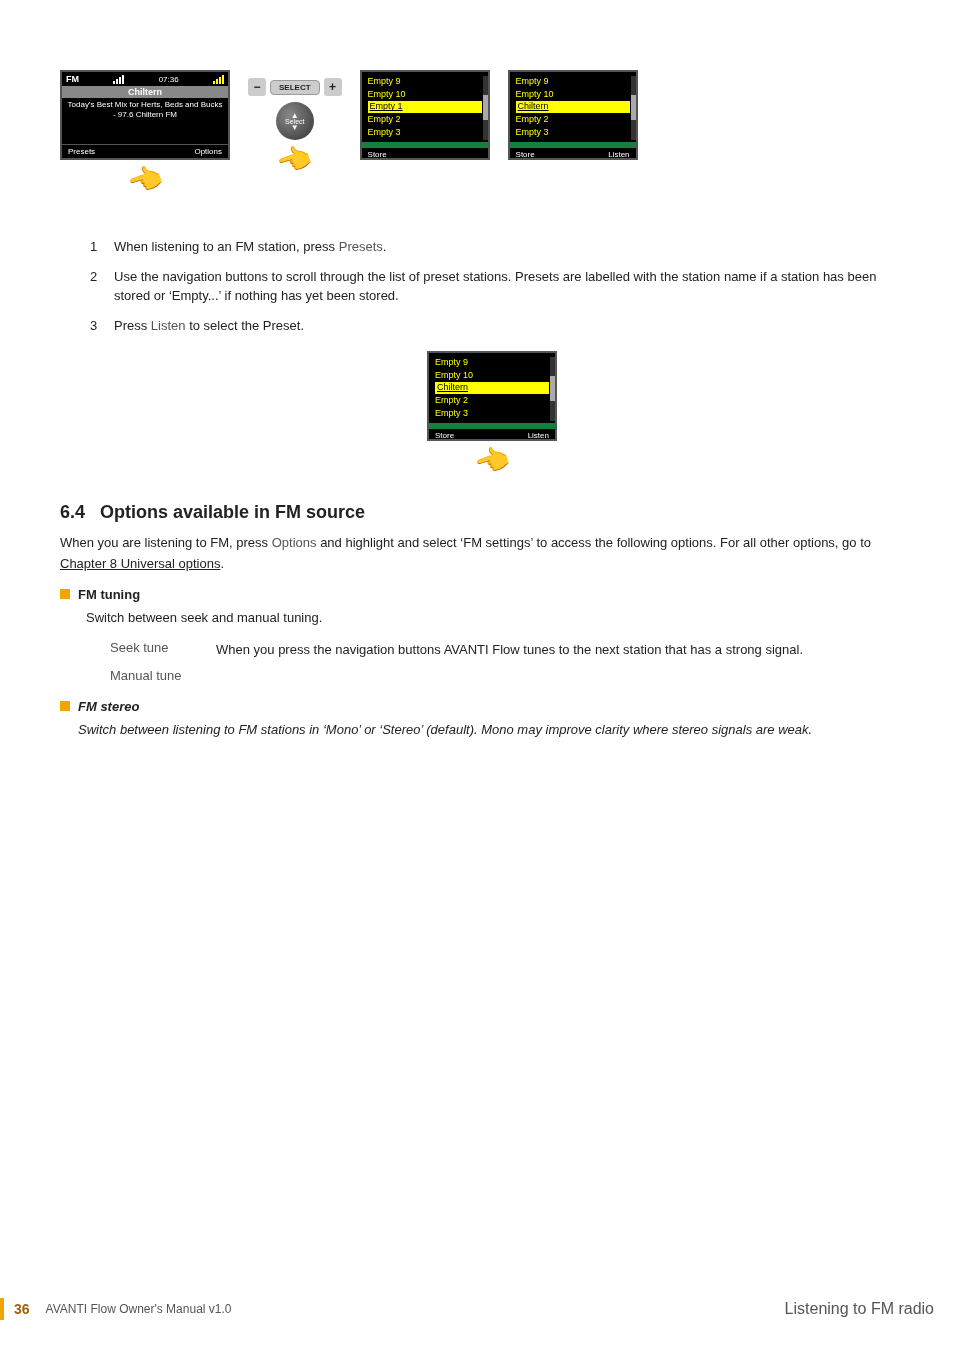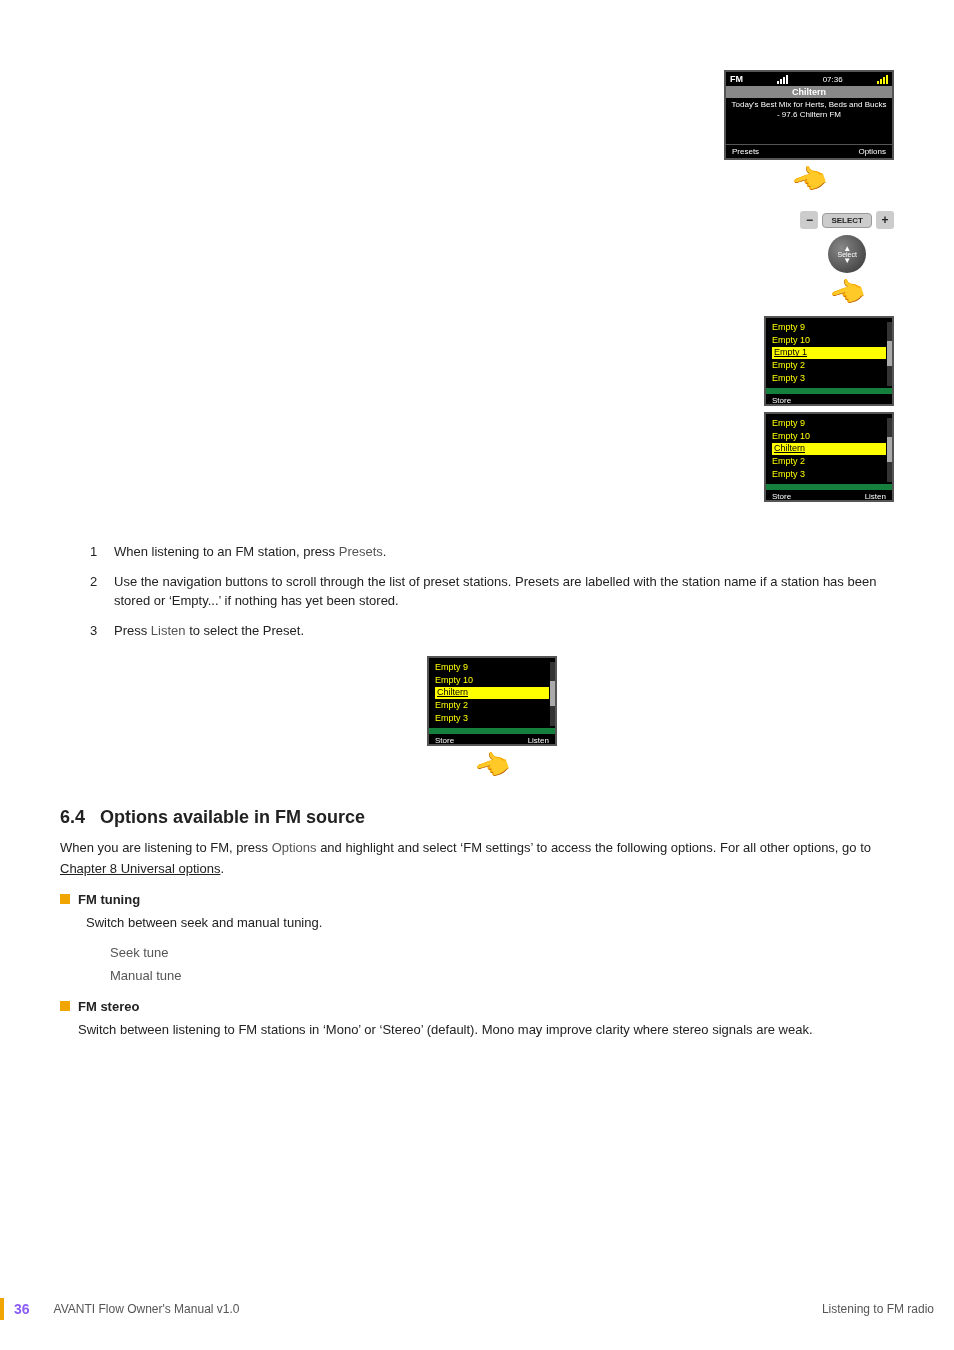--- a/index.html
+++ b/index.html
@@ -13,23 +13,23 @@
       position: relative;
     }
 
     .page-container {
       padding: 40px 60px 60px 60px;
     }
 
     
     .diagrams-row {
       display: flex;
-      flex-direction: column;
-      align-items: flex-end;
-      gap: 6px;
+      flex-direction: row;
+      align-items: flex-start;
+      gap: 18px;
       margin-top: 30px;
       margin-bottom: 40px;
     }
 
     .diagram-item {
       display: flex;
       flex-direction: column;
       align-items: center;
     }
 
@@ -323,31 +323,31 @@
     .page-num-bar {
       background: #f0a500;
       width: 4px;
       height: 22px;
       margin-right: 10px;
     }
 
     .footer-page-num {
       font-size: 14px;
       font-weight: bold;
-      color: #8b5cf6;
-      margin-right: 24px;
+      color: #a16207;
+      margin-right: 16px;
     }
 
     .footer-title {
       font-size: 12px;
       color: #555;
     }
 
     .footer-right {
-      font-size: 12px;
+      font-size: 16px;
       color: #555;
       text-align: right;
     }
 
     
     .signal-bars {
       display: inline-flex;
       align-items: flex-end;
       gap: 1px;
       height: 10px;
@@ -517,28 +517,29 @@
 
   <div style="margin-bottom: 16px;">
     <div class="section-bullet">
       <div class="yellow-square"></div>
       <span class="section-title">FM tuning</span>
     </div>
     <p class="body-text" style="margin-left: 26px;">Switch between seek and manual tuning.</p>
     <div class="option-table">
       <div class="option-row">
         <span class="option-term">Seek tune</span>
+        <span class="option-desc">When you press the navigation buttons AVANTI Flow tunes to the next station that has a strong signal.</span>
       </div>
       <div class="option-row">
         <span class="option-term">Manual tune</span>
       </div>
     </div>
   </div>
 
-  <div style="margin-bottom: 8px;">
+  <div style="margin-bottom: 8px; font-style: italic;">
     <div class="section-bullet">
       <div class="yellow-square"></div>
       <span class="section-title">FM stereo</span>
     </div>
     <p class="body-text" style="margin-left: 18px;">Switch between listening to FM stations in ‘Mono’ or ‘Stereo’ (default). Mono may improve clarity where stereo signals are weak.</p>
   </div>
 
 </div>
 
 <div class="page-footer">

